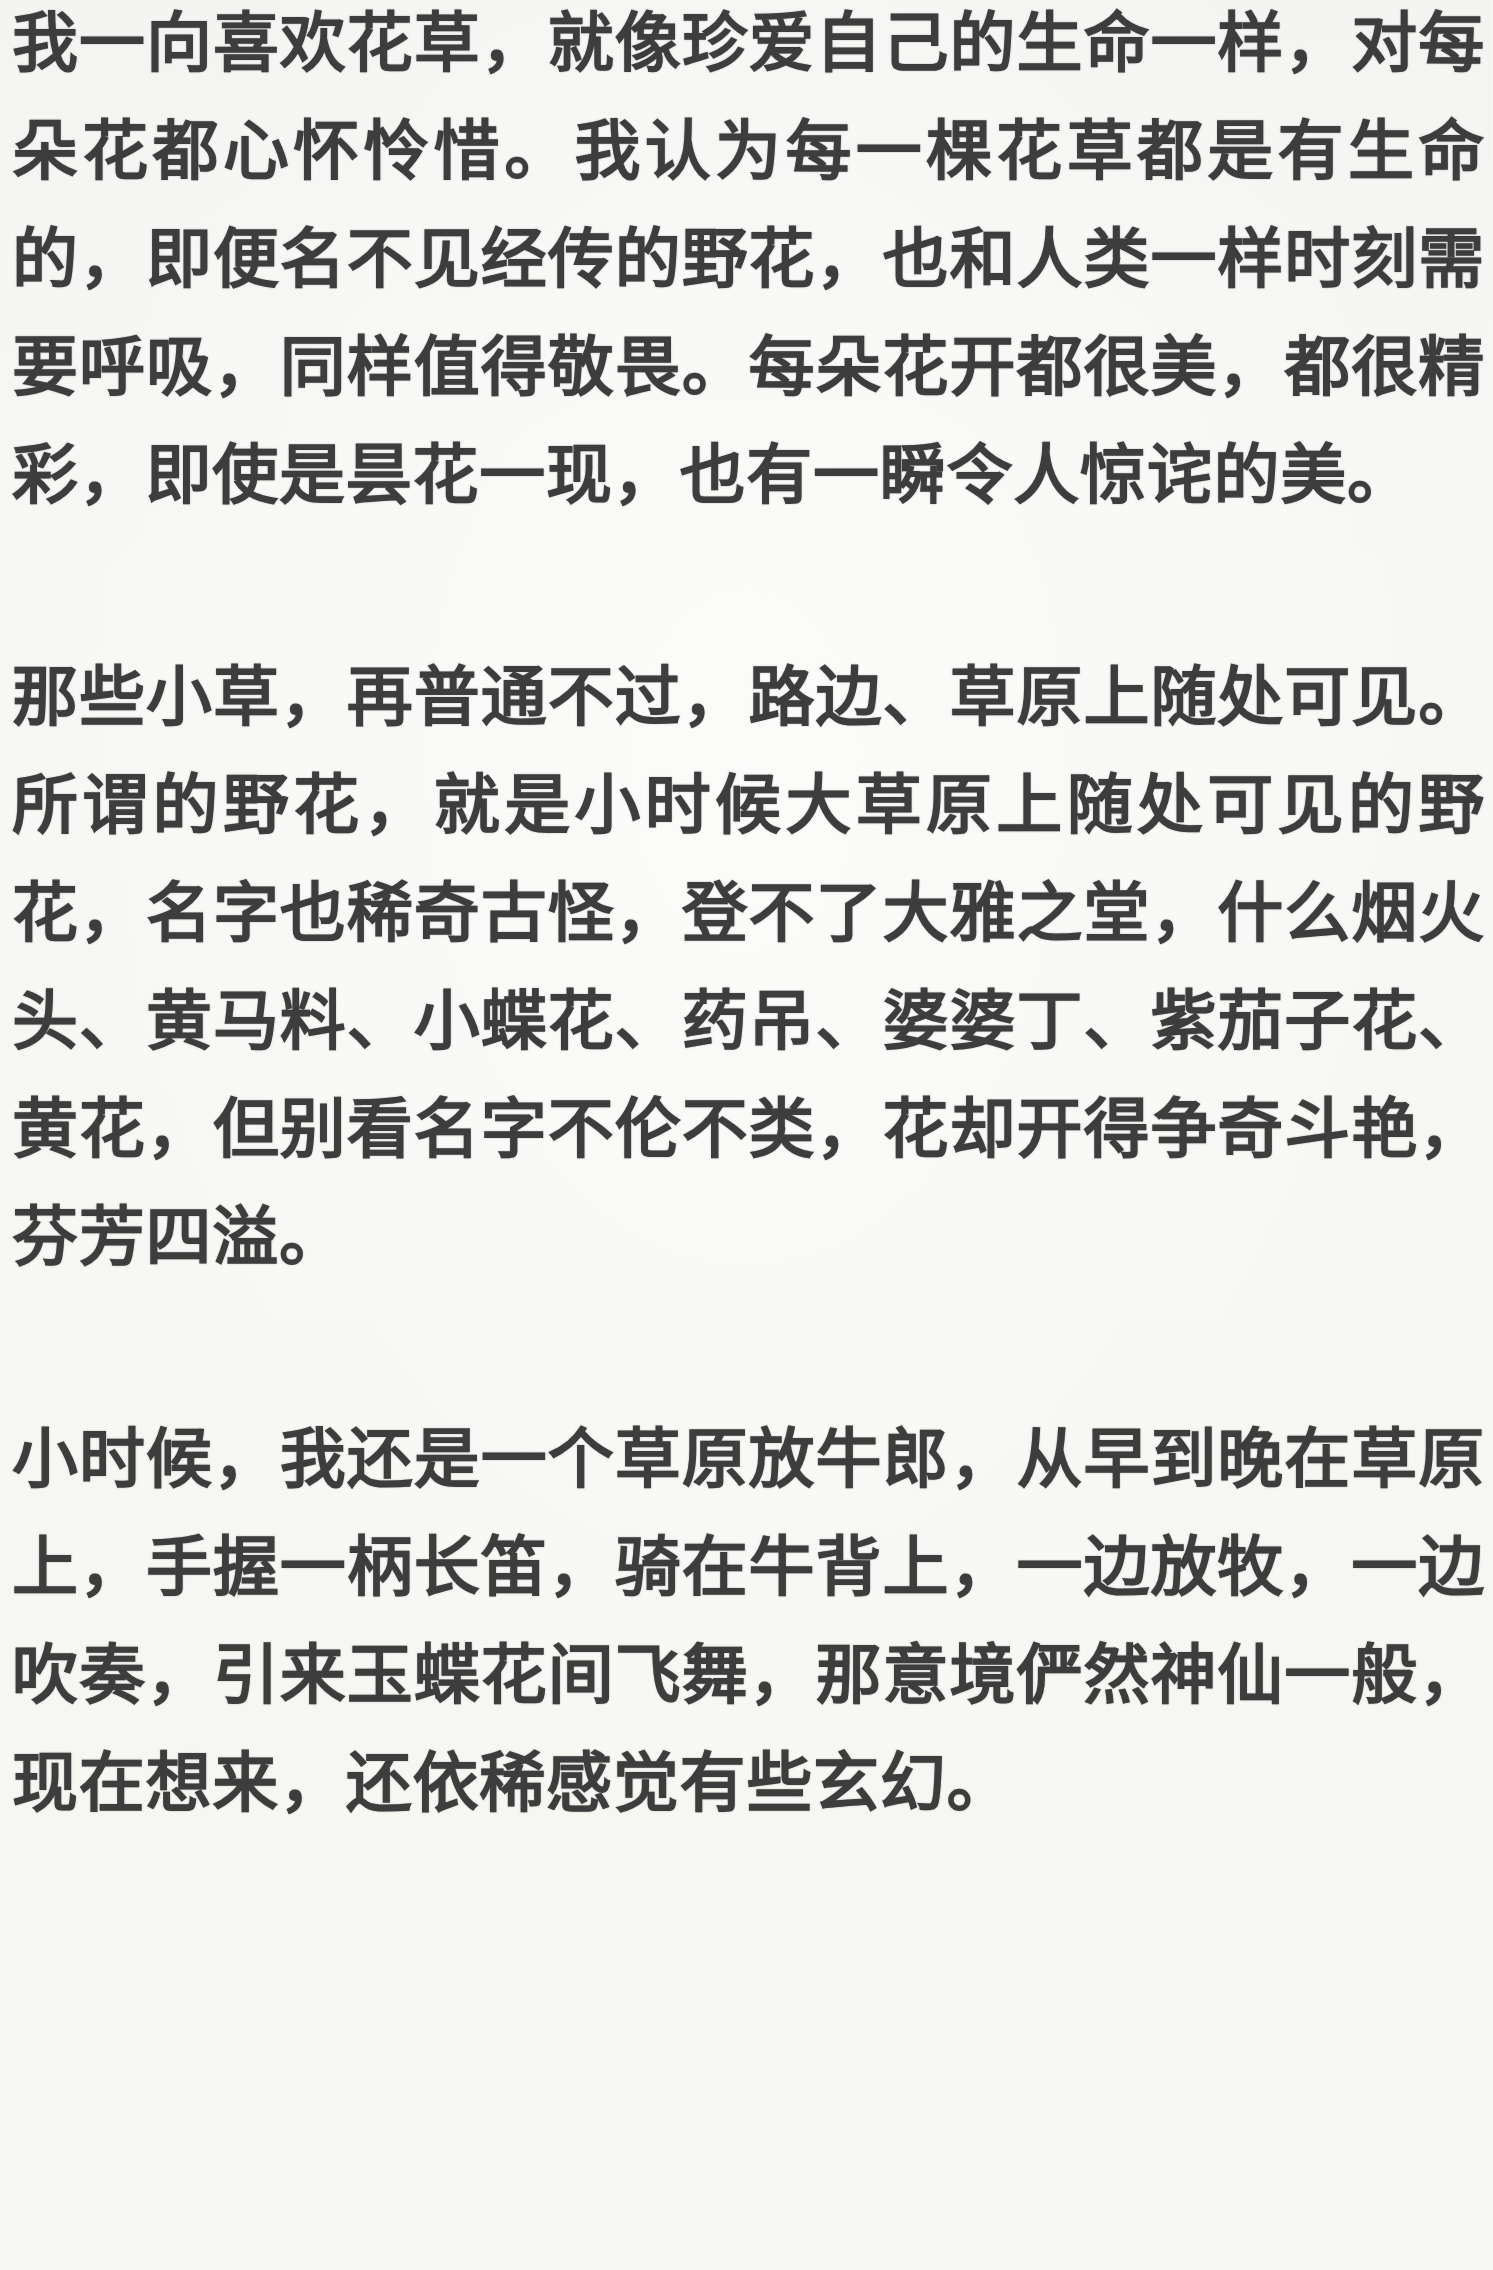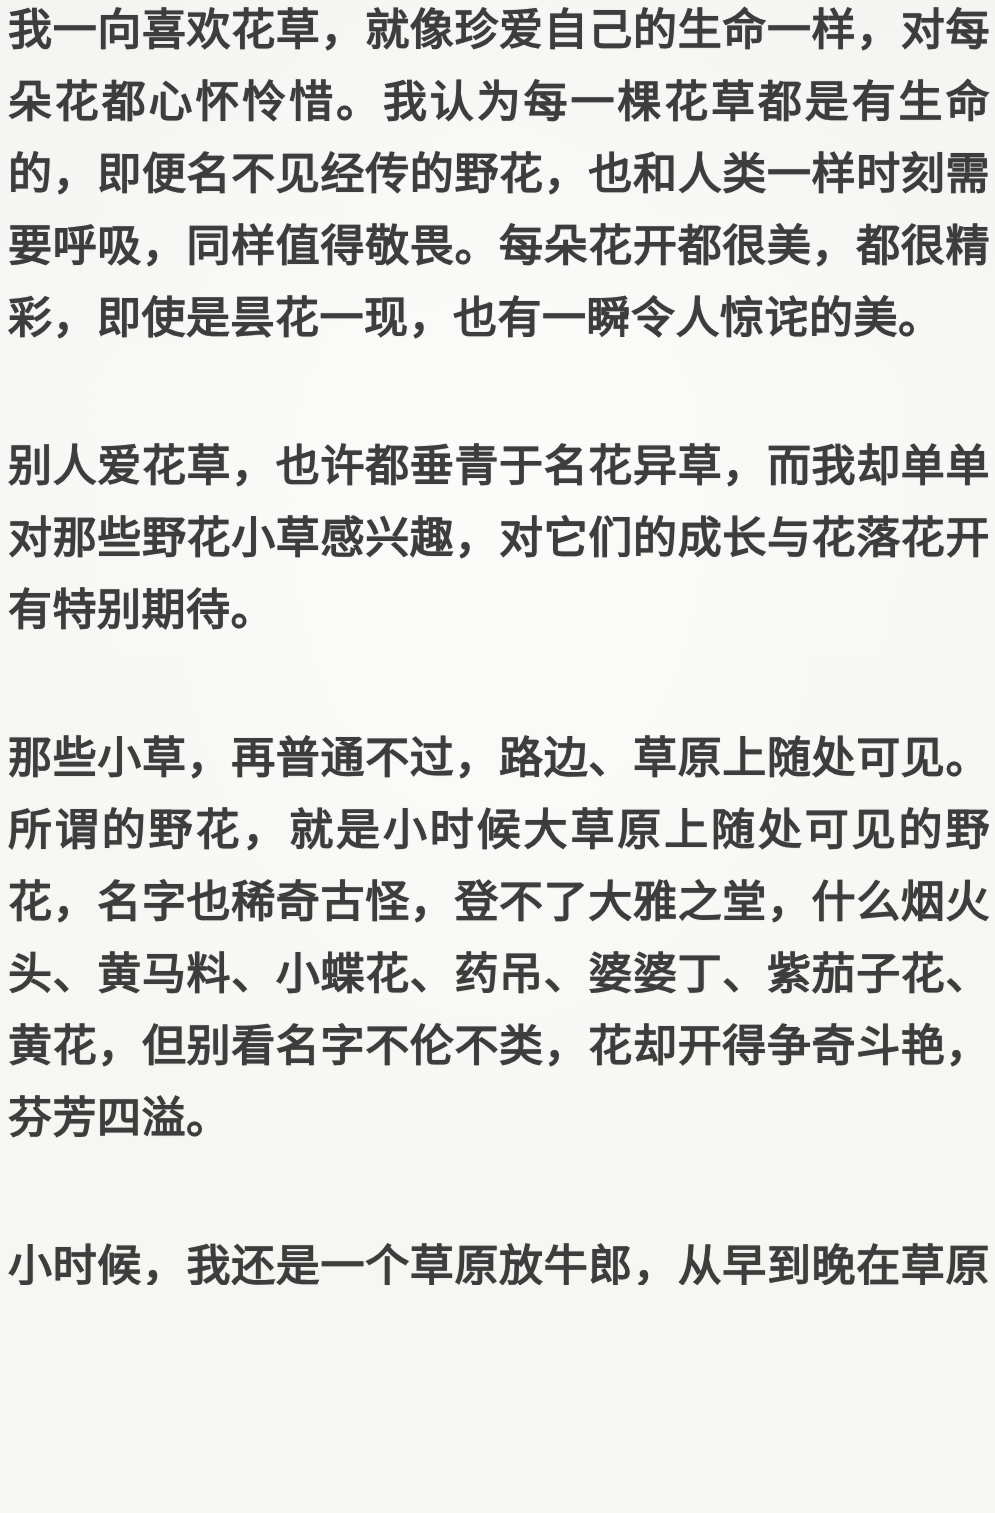--- a/index.html
+++ b/index.html
@@ -45,17 +45,16 @@
   .para:last-child {
     margin-bottom: 0;
   }
 </style>
 </head>
 <body>
 
 <div class="page">
   <main class="article">
     <p class="para">我一向喜欢花草，就像珍爱自己的生命一样，对每朵花都心怀怜惜。我认为每一棵花草都是有生命的，即便名不见经传的野花，也和人类一样时刻需要呼吸，同样值得敬畏。每朵花开都很美，都很精彩，即使是昙花一现，也有一瞬令人惊诧的美。</p>
-    <p class="para">别人爱花草，也许都垂青于名花异草，而我却单单对那些野花小草感兴趣，对它们的成长与花落花开有特别期待。</p>
     <p class="para">那些小草，再普通不过，路边、草原上随处可见。所谓的野花，就是小时候大草原上随处可见的野花，名字也稀奇古怪，登不了大雅之堂，什么烟火头、黄马料、小蝶花、药吊、婆婆丁、紫茄子花、黄花，但别看名字不伦不类，花却开得争奇斗艳，芬芳四溢。</p>
     <p class="para">小时候，我还是一个草原放牛郎，从早到晚在草原上，手握一柄长笛，骑在牛背上，一边放牧，一边吹奏，引来玉蝶花间飞舞，那意境俨然神仙一般，现在想来，还依稀感觉有些玄幻。</p>
   </main>
 </div>
 
 </body></html>

